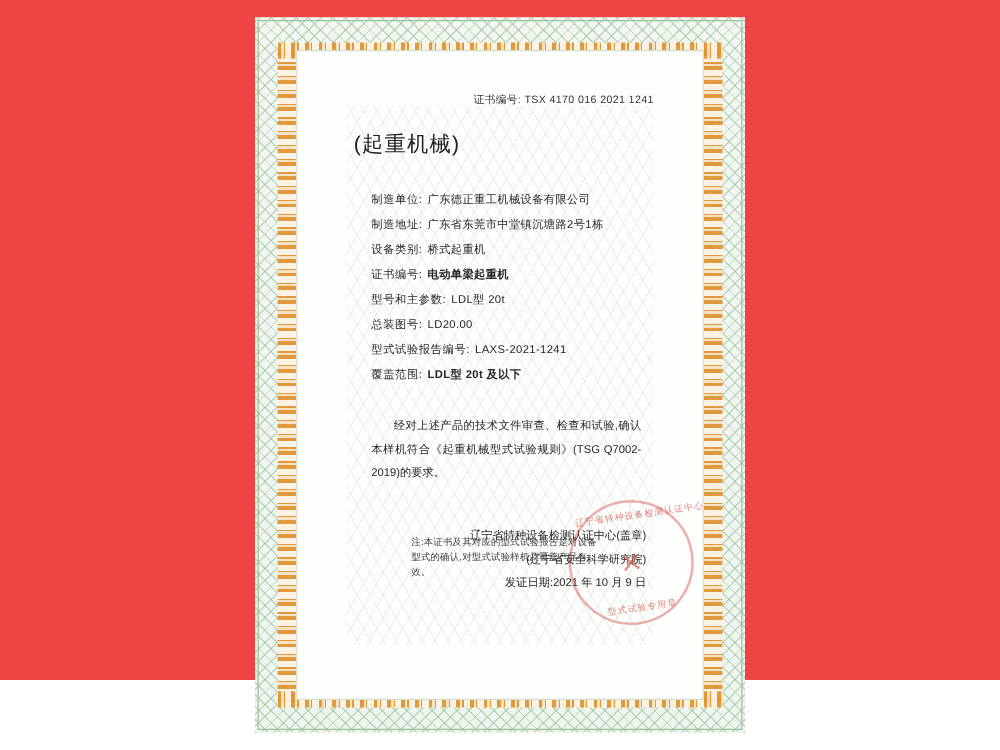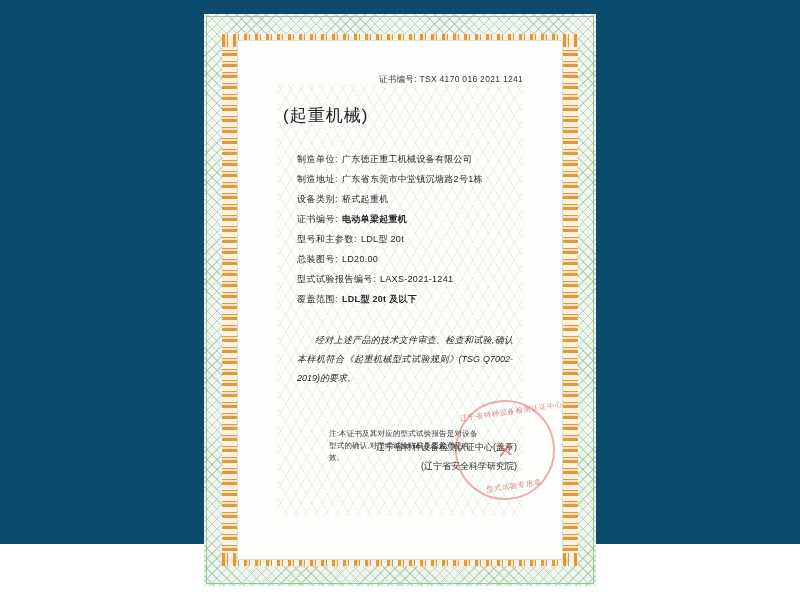--- a/index.html
+++ b/index.html
@@ -9,21 +9,21 @@
     width: 800px;
     height: 600px;
     overflow: hidden;
     font-family: "Liberation Sans", sans-serif;
   }
 
   #page {
     position: relative;
     width: 800px;
     height: 544px;
-    background: #0c4a6e;
+    background: #ef4444;
   }
 
   
   .cert-sheet {
     position: absolute;
     left: 204px;
     top: 14px;
     width: 392px;
     height: 572px;
     background: #fdfdfb;
@@ -155,21 +155,20 @@
   .fvalue { margin-left: 4px; letter-spacing: .3px; }
   .fvalue.bold { font-weight: bold; }
 
   .statement {
     margin: 22px 10px 0 14px;
     font-size: 9px;
     line-height: 19px;
     color: #262626;
     text-indent: 18px;
     text-align: justify;
-    font-style: italic;
   }
 
   
   .sign-block {
     position: absolute;
     right: 6px;
     bottom: 46px;
     text-align: right;
     font-size: 9px;
     line-height: 19px;
@@ -301,20 +300,21 @@
             <span class="fvalue bold">LDL型 20t 及以下</span>
           </div>
 
         </div>
 
         <div class="statement">经对上述产品的技术文件审查、检查和试验,确认本样机符合《起重机械型式试验规则》(TSG Q7002-2019)的要求。</div>
 
         <div class="sign-block">
           <div class="sign-line">辽宁省特种设备检测认证中心(盖章)</div>
           <div class="sign-line indent1">(辽宁省安全科学研究院)</div>
+          <div class="sign-line indent2">发证日期:2021 年 10 月 9 日</div>
         </div>
 
         <div class="footnote">注:本证书及其对应的型式试验报告是对设备型式的确认,对型式试验样机及覆盖产品有效。</div>
 
       </div>
 
       <div class="seal">
         <div class="seal-text">
           <span style="transform: translate(-40px,-42px);">辽宁省特种设备检测认证中心</span>
           <span style="transform: translate(-24px,32px);">型式试验专用章</span>

